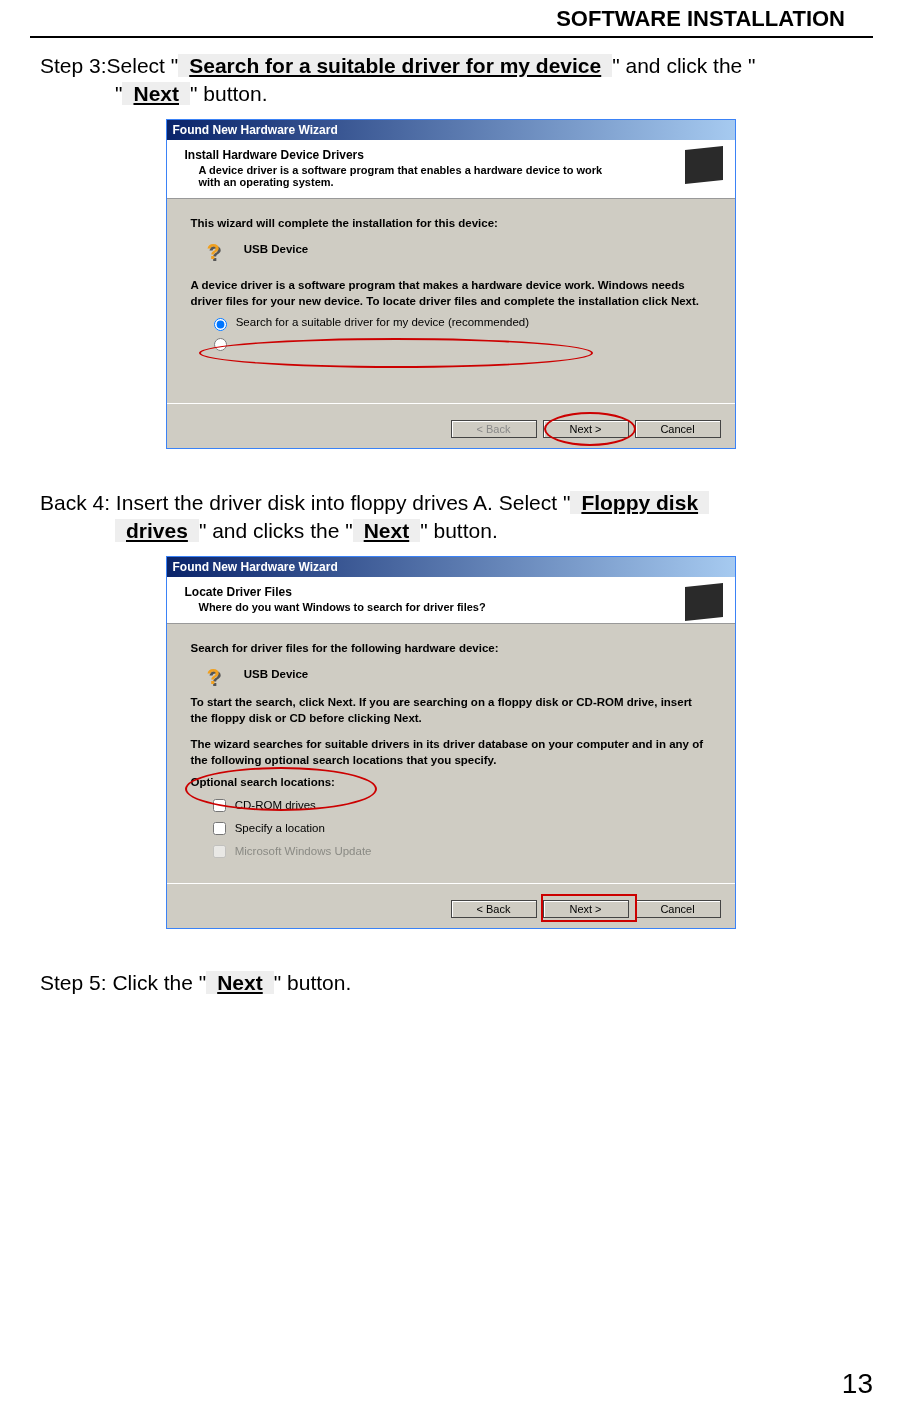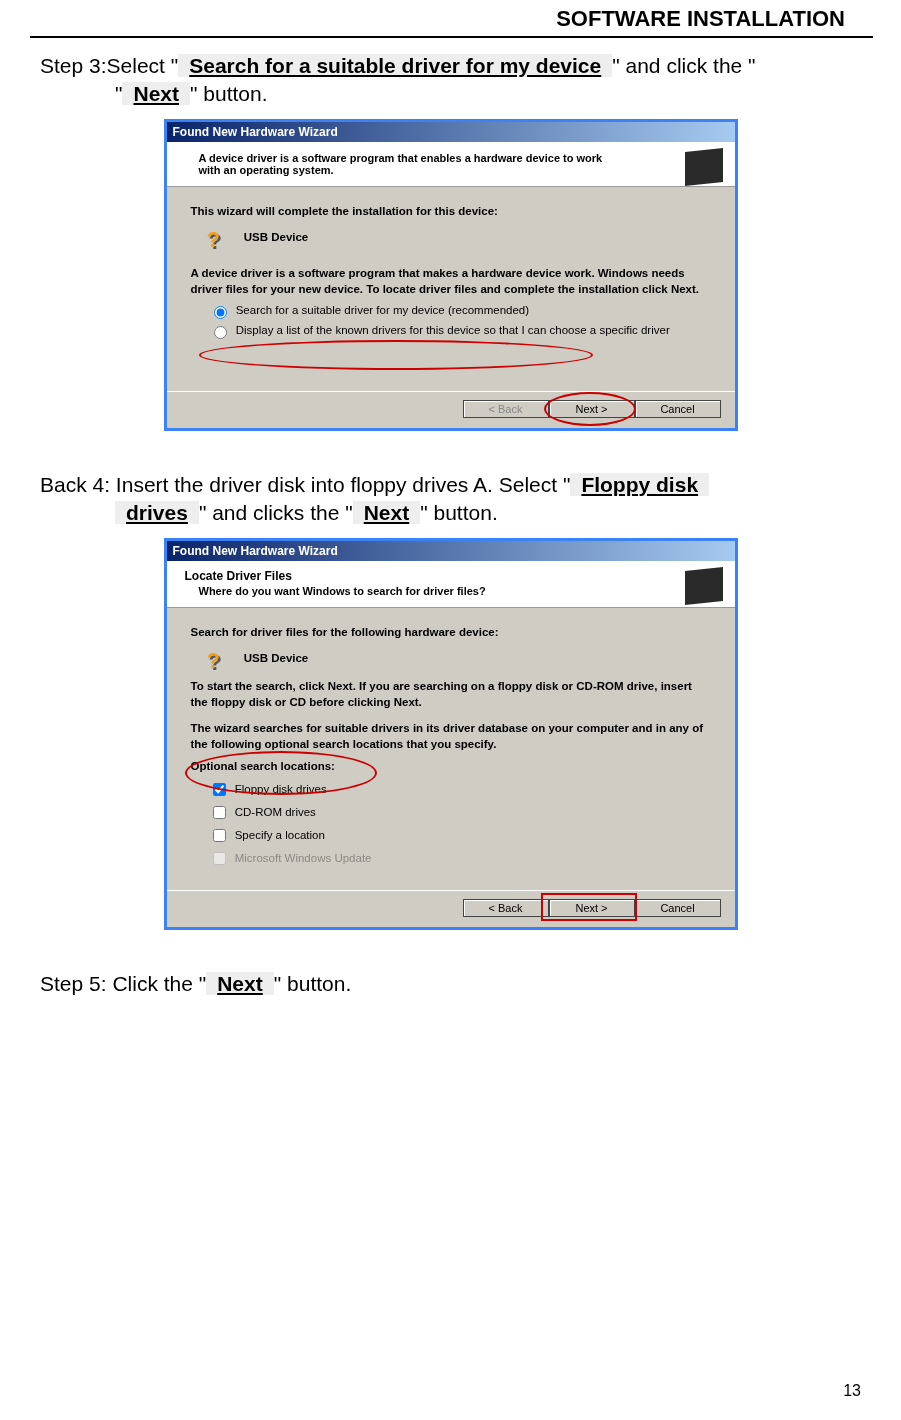--- a/index.html
+++ b/index.html
@@ -32,28 +32,28 @@
   }
   .emph {
     font-weight: bold;
     text-decoration: underline;
     background: #eee;
     padding: 0 11px;
   }
   .page-num {
     position: absolute;
     bottom: 20px;
-    right: 40px;
-    font-size: 16px;
+    right: 28px;
+    font-size: 28px;
   }
 
   
   .wizard {
     margin: 10px auto 40px auto;
-    border: 3px solid #3b82f6;
+    border: 1px solid #3b82f6;
     background: #22c55e;
     font-family: Tahoma, Arial, sans-serif;
     font-size: 11px;
     color: #000;
     position: relative;
   }
   .wizard .titlebar {
     background: linear-gradient(to right, #0a246a, #a6caf0);
     color: #fff;
     font-weight: bold;
@@ -119,23 +119,24 @@
     font-size: 11.5px;
   }
   .wizard input[type=radio],
   .wizard input[type=checkbox] {
     vertical-align: middle;
     margin-right: 6px;
   }
   .wizard .button-bar {
     background: #cfccc3;
     border-top: 1px solid #fff;
-    padding: 8px 14px 10px 14px;
+    padding: 16px 14px 10px 14px;
     display: flex;
     justify-content: flex-end;
+    gap: 6px;
     align-items: flex-end;
   }
   .wizard .btn {
     border: 1px solid #444;
     background: #cfccc3;
     font-size: 11px;
     padding: 2px 0;
     width: 84px;
     text-align: center;
     box-shadow: inset 1px 1px 0 #fff;
@@ -171,37 +172,37 @@
 <div class="page-header">SOFTWARE INSTALLATION</div>
 
 <div class="step-text">
   <span>Step 3:Select "</span><span class="emph">Search for a suitable driver for my device</span><span>" and click the "</span><br>
   <span class="indent2"><span>"</span><span class="emph">Next</span><span>" button.</span></span>
 </div>
 
 <div class="wizard wiz1" style="position:relative;">
   <div class="titlebar">Found New Hardware Wizard</div>
   <div class="header-white">
+    <div class="hw-title">Install Hardware Device Drivers</div>
     <div class="hw-sub">A device driver is a software program that enables a hardware device to work with an operating system.</div>
     <div class="hw-icon"></div>
   </div>
   <div class="body">
     <div class="line">This wizard will complete the installation for this device:</div>
     <div class="line" style="margin-left:14px;">
       <span class="q-icon"></span>
       <span>USB Device</span>
     </div>
     <div class="line" style="margin-top:14px;">A device driver is a software program that makes a hardware device work. Windows needs driver files for your new device. To locate driver files and complete the installation click Next.</div>
     <div class="radio-row">
       <input type="radio" checked="" style="">
       <span>Search for a suitable driver for my device (recommended)</span>
     </div>
     <div class="radio-row">
       <input type="radio" style="">
-      <span>Display a list of the known drivers for this device so that I can choose a specific driver</span>
     </div>
     <div style="height:34px;"></div>
   </div>
   <div class="button-bar">
     <div class="btn disabled">&lt; Back</div>
     <div class="btn">Next &gt;</div>
     <div class="btn">Cancel</div>
   </div>
 
   <div class="red-ellipse" style="left:32px; top:218px; width:390px; height:26px;"></div>
@@ -224,24 +225,20 @@
   <div class="body">
     <div class="line">Search for driver files for the following hardware device:</div>
     <div class="line" style="margin-left:14px;">
       <span class="q-icon"></span>
       <span>USB Device</span>
     </div>
     <div class="line">To start the search, click Next. If you are searching on a floppy disk or CD-ROM drive, insert the floppy disk or CD before clicking Next.</div>
     <div class="line" style="margin-top:10px;">The wizard searches for suitable drivers in its driver database on your computer and in any of the following optional search locations that you specify.</div>
     <div class="line" style="margin-top:6px;">Optional search locations:</div>
     <div class="check-row">
-      <input type="checkbox" checked="" style="">
-      <span>Floppy disk drives</span>
-    </div>
-    <div class="check-row">
       <input type="checkbox" style="">
       <span>CD-ROM drives</span>
     </div>
     <div class="check-row">
       <input type="checkbox" style="">
       <span>Specify a location</span>
     </div>
     <div class="check-row check-disabled">
       <input type="checkbox" disabled="" style="">
       <span>Microsoft Windows Update</span>

